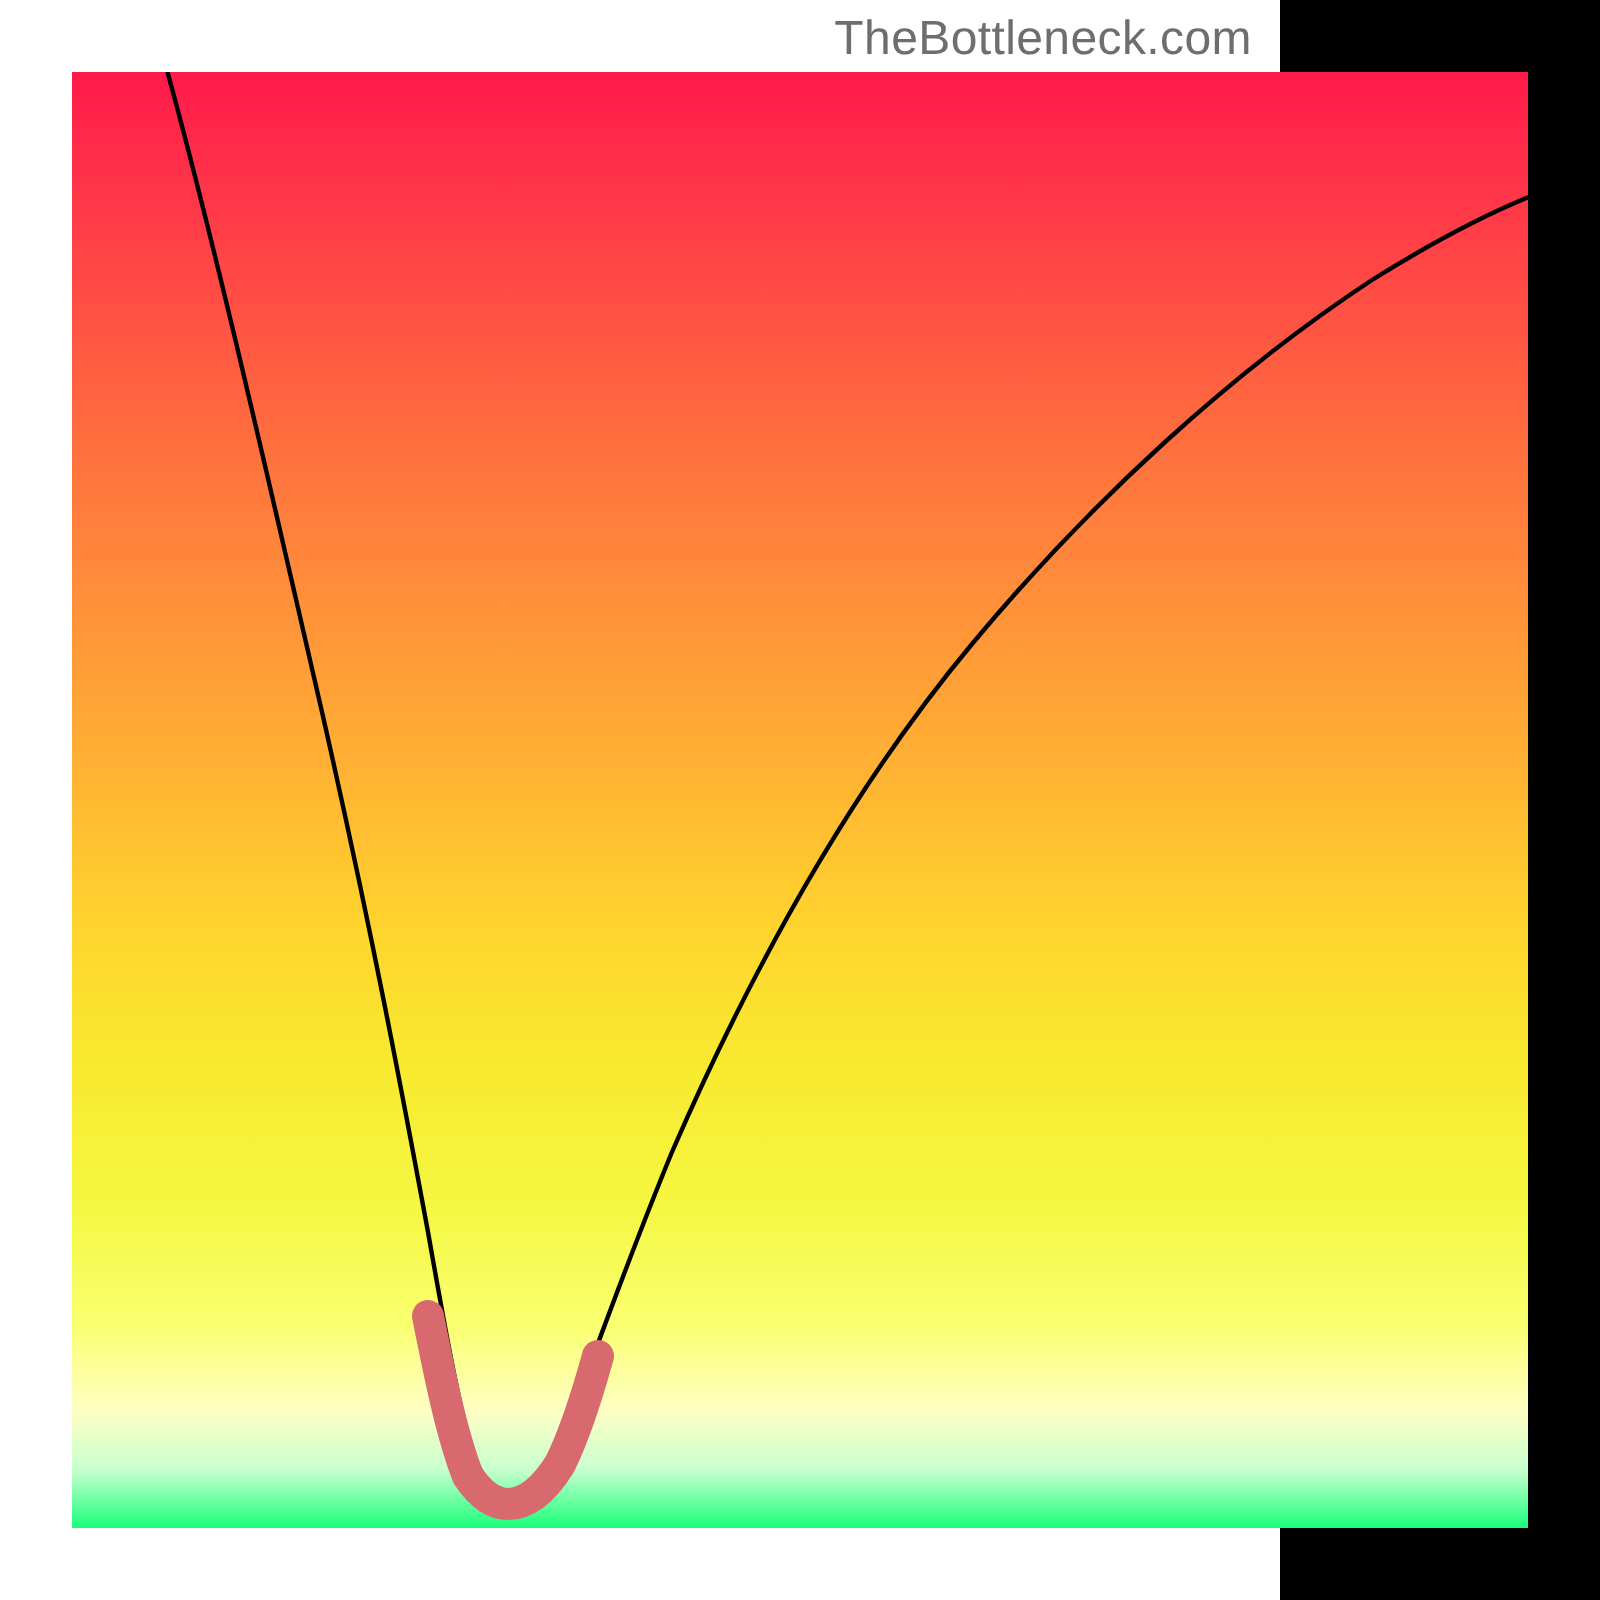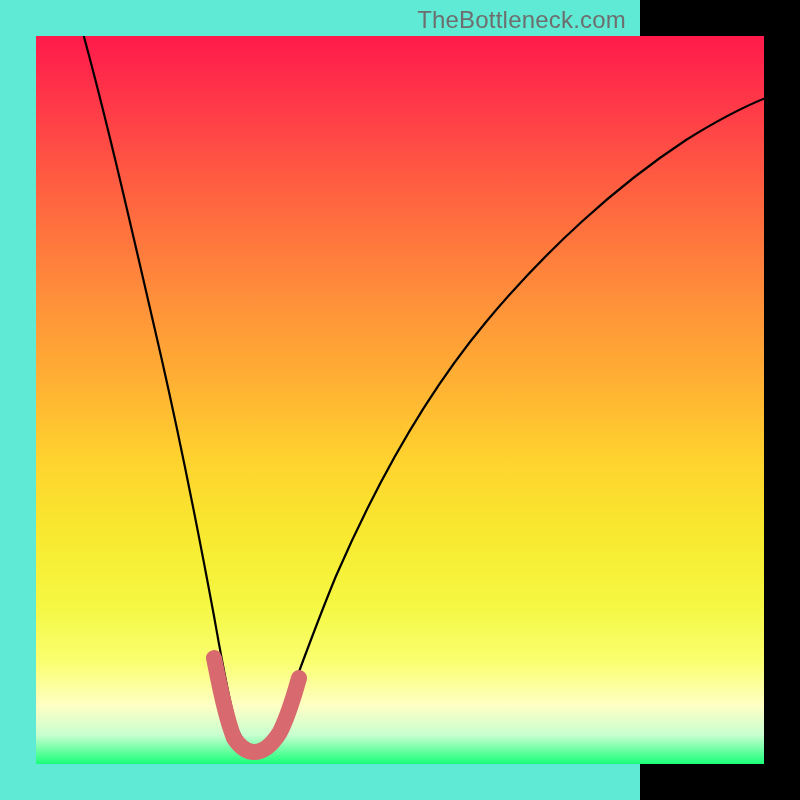--- a/index.html
+++ b/index.html
@@ -10,21 +10,21 @@
     background: #000;
     overflow: hidden;
     font-family: Arial, Helvetica, sans-serif;
   }
   .frame {
     position: absolute;
     top: 0;
     left: 0;
     width: 640px;
     height: 800px;
-    background: #5eead4;
+    background: #ffffff;
   }
   .plot-area {
     position: absolute;
     top: 36px;
     left: 36px;
     width: 728px;
     height: 728px;
     overflow: hidden;
   }
   .gradient-bg {

